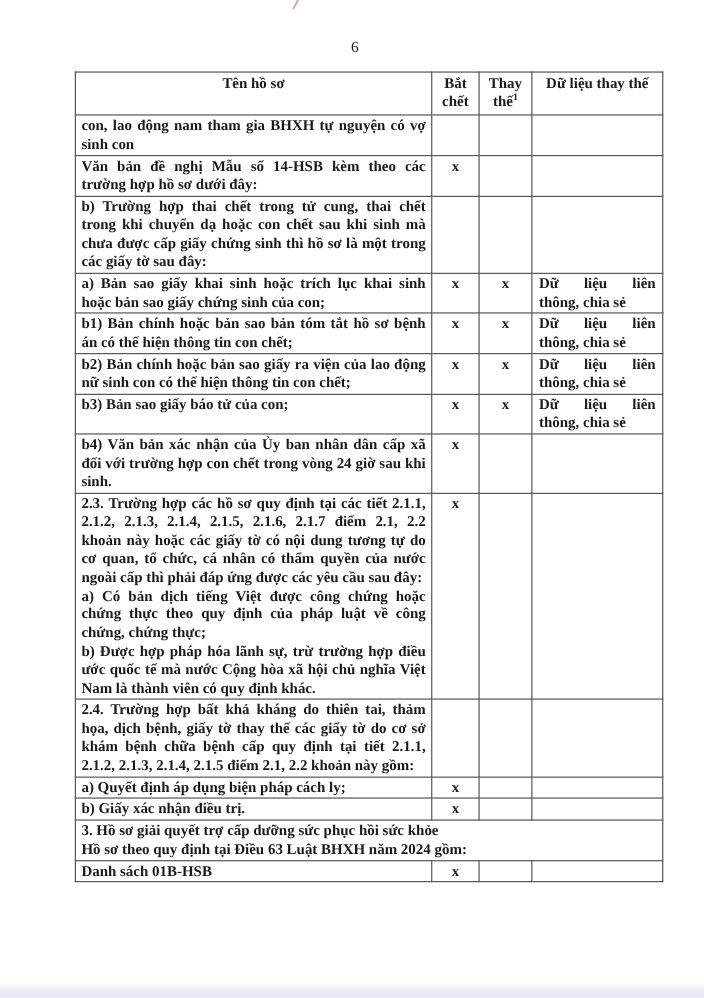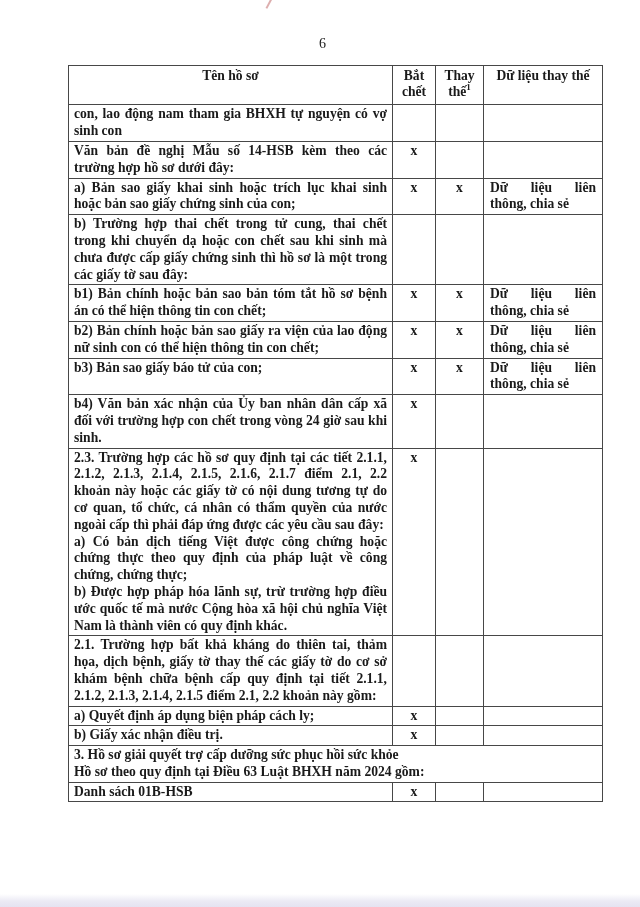--- a/index.html
+++ b/index.html
@@ -113,30 +113,30 @@
           <td class="c-mark"></td>
           <td class="c-data"></td>
         </tr>
         <tr>
           <td class="c-name"><span>Văn bản đề nghị Mẫu số 14-HSB kèm theo các trường hợp hồ sơ dưới đây:</span></td>
           <td class="c-mark">x</td>
           <td class="c-mark"></td>
           <td class="c-data"></td>
         </tr>
         <tr>
+          <td class="c-name"><span>b) Trường hợp thai chết trong tử cung, thai chết trong khi chuyển dạ hoặc con chết sau khi sinh mà chưa được cấp giấy chứng sinh thì hồ sơ là một trong các giấy tờ sau đây:</span></td>
+          <td class="c-mark"></td>
+          <td class="c-mark"></td>
+          <td class="c-data"></td>
+        </tr>
+        <tr>
           <td class="c-name"><span>a) Bản sao giấy khai sinh hoặc trích lục khai sinh hoặc bản sao giấy chứng sinh của con;</span></td>
           <td class="c-mark">x</td>
           <td class="c-mark">x</td>
           <td class="c-data">Dữ liệu liên thông, chia sẻ</td>
-        </tr>
-        <tr>
-          <td class="c-name"><span>b) Trường hợp thai chết trong tử cung, thai chết trong khi chuyển dạ hoặc con chết sau khi sinh mà chưa được cấp giấy chứng sinh thì hồ sơ là một trong các giấy tờ sau đây:</span></td>
-          <td class="c-mark"></td>
-          <td class="c-mark"></td>
-          <td class="c-data"></td>
         </tr>
         <tr>
           <td class="c-name"><span>b1) Bản chính hoặc bản sao bản tóm tắt hồ sơ bệnh án có thể hiện thông tin con chết;</span></td>
           <td class="c-mark">x</td>
           <td class="c-mark">x</td>
           <td class="c-data">Dữ liệu liên thông, chia sẻ</td>
         </tr>
         <tr>
           <td class="c-name"><span>b2) Bản chính hoặc bản sao giấy ra viện của lao động nữ sinh con có thể hiện thông tin con chết;</span></td>
           <td class="c-mark">x</td>
@@ -157,21 +157,21 @@
         </tr>
         <tr>
           <td class="c-name"><b>2.3.</b><span> Trường hợp các hồ sơ quy định tại các tiết 2.1.1, 2.1.2, 2.1.3, 2.1.4, 2.1.5, 2.1.6, 2.1.7 điểm 2.1, 2.2 khoản này hoặc các giấy tờ có nội dung tương tự do cơ quan, tổ chức, cá nhân có thẩm quyền của nước ngoài cấp thì phải đáp ứng được các yêu cầu sau đây:
 a) Có bản dịch tiếng Việt được công chứng hoặc chứng thực theo quy định của pháp luật về công chứng, chứng thực;
 b) Được hợp pháp hóa lãnh sự, trừ trường hợp điều ước quốc tế mà nước Cộng hòa xã hội chủ nghĩa Việt Nam là thành viên có quy định khác.</span></td>
           <td class="c-mark">x</td>
           <td class="c-mark"></td>
           <td class="c-data"></td>
         </tr>
         <tr>
-          <td class="c-name"><b>2.1</b><span>. Trường hợp bất khả kháng do thiên tai, thảm họa, dịch bệnh, giấy tờ thay thế các giấy tờ do cơ sở khám bệnh chữa bệnh cấp quy định tại tiết 2.1.1, 2.1.2, 2.1.3, 2.1.4, 2.1.5 điểm 2.1, 2.2 khoản này gồm:</span></td>
+          <td class="c-name"><b>2.4</b><span>. Trường hợp bất khả kháng do thiên tai, thảm họa, dịch bệnh, giấy tờ thay thế các giấy tờ do cơ sở khám bệnh chữa bệnh cấp quy định tại tiết 2.1.1, 2.1.2, 2.1.3, 2.1.4, 2.1.5 điểm 2.1, 2.2 khoản này gồm:</span></td>
           <td class="c-mark"></td>
           <td class="c-mark"></td>
           <td class="c-data"></td>
         </tr>
         <tr>
           <td class="c-name"><span>a) Quyết định áp dụng biện pháp cách ly;</span></td>
           <td class="c-mark">x</td>
           <td class="c-mark"></td>
           <td class="c-data"></td>
         </tr>

